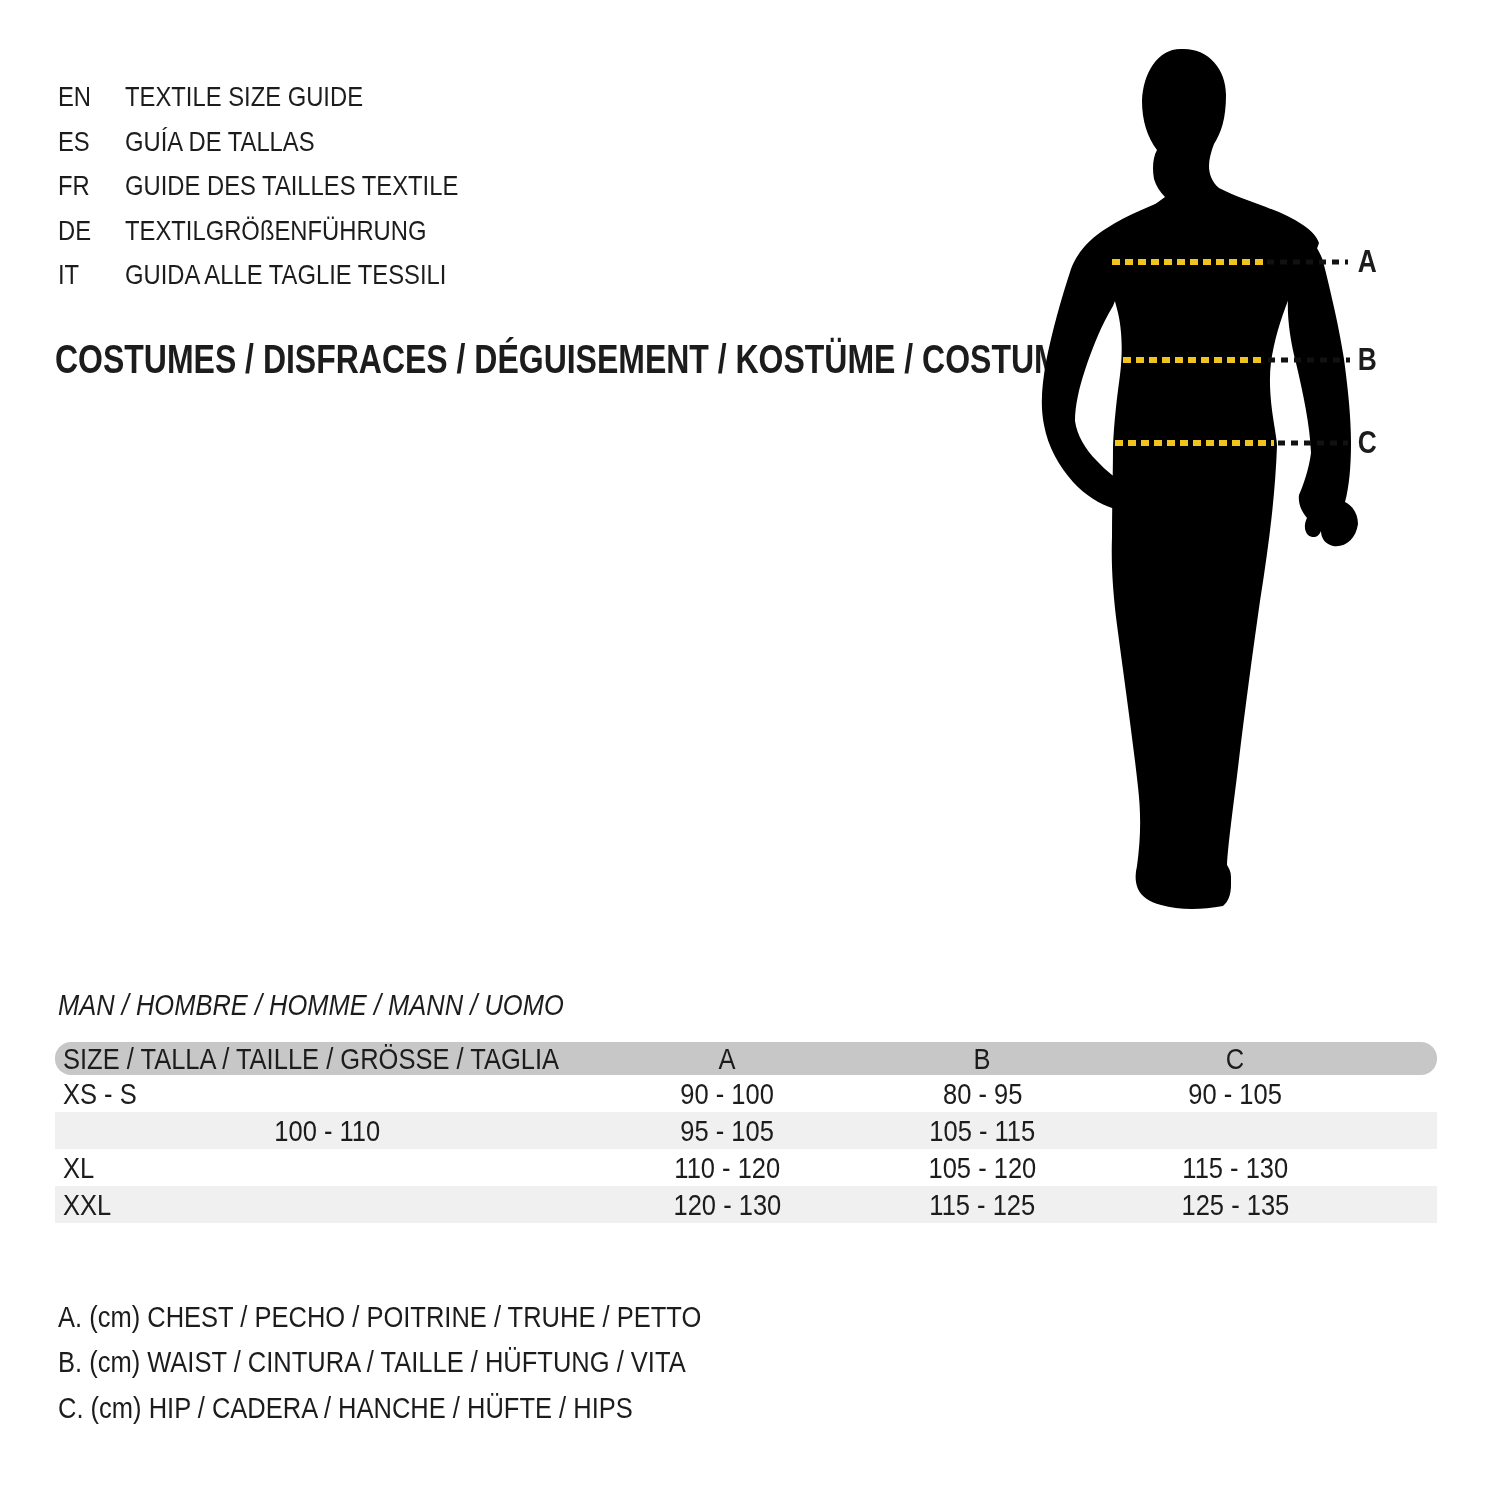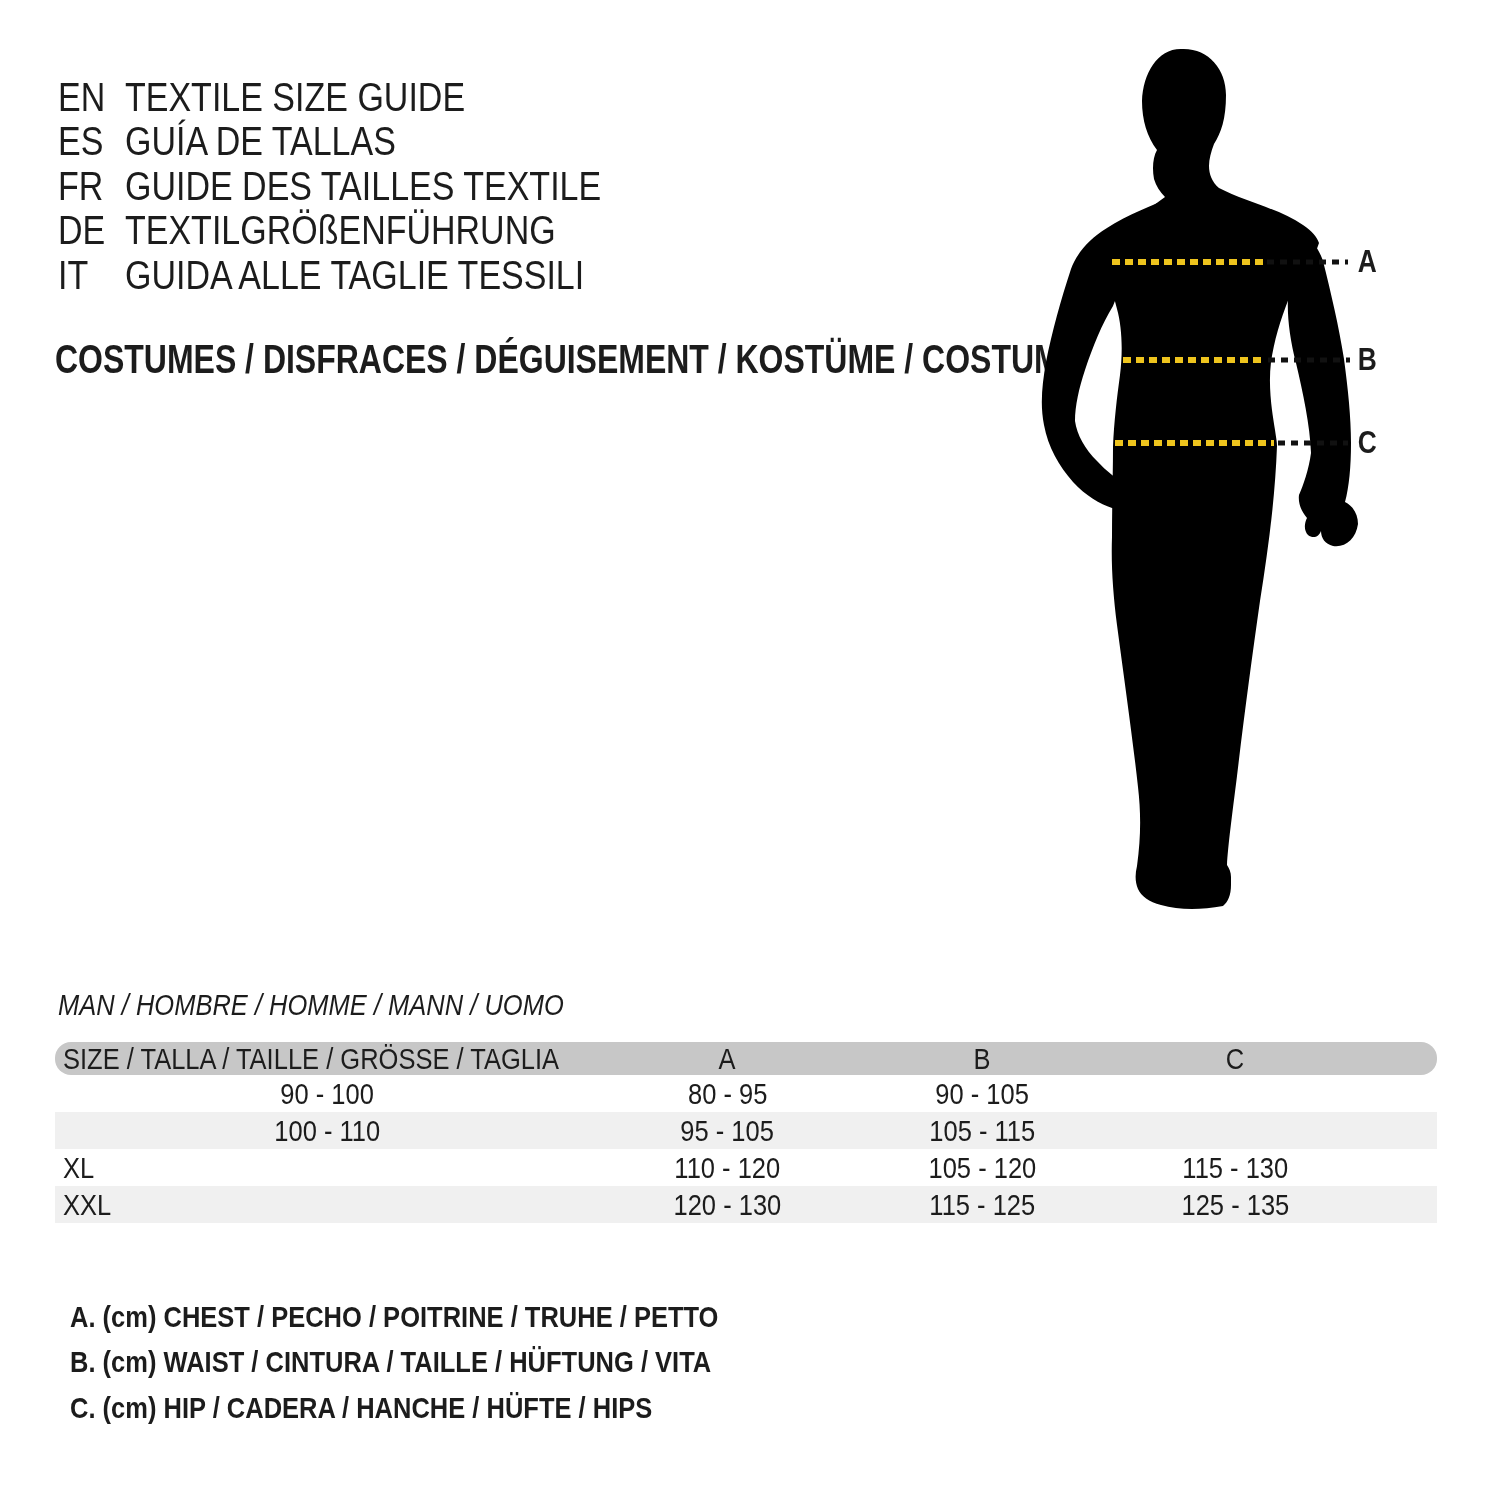--- a/index.html
+++ b/index.html
@@ -4,21 +4,21 @@
 <style>
   html,body{margin:0;padding:0;}
   body{
     width:1500px;height:1500px;position:relative;background:#ffffff;
     font-family:"Liberation Sans", sans-serif;color:#1c1c1c;overflow:hidden;
   }
   
   .condL{display:inline-block;transform:scaleX(.85);transform-origin:0 50%;white-space:nowrap;}
   .condC{display:inline-block;transform:scaleX(.85);transform-origin:50% 50%;white-space:nowrap;}
 
-  .lang-list{position:absolute;left:58px;top:75px;font-size:40px;}
+  .lang-list{position:absolute;left:58px;top:75px;font-size:28px;}
   .lang-row{display:flex;height:44.5px;align-items:center;}
   .lang-code{width:67px;flex:0 0 67px;}
 
   .category-title{
     position:absolute;left:55px;top:336px;font-size:41px;font-weight:700;line-height:46px;
   }
   .category-title .condL{transform:scaleX(.78);}
 
   .figure-wrap{position:absolute;left:1030px;top:45px;width:340px;height:910px;}
   .figure-wrap svg{display:block;width:340px;height:910px;}
@@ -33,21 +33,21 @@
   .section-title{position:absolute;left:58px;top:988px;font-size:30px;line-height:34px;font-style:italic;}
 
   .size-table{position:absolute;left:55px;top:1042px;width:1382px;font-size:30px;}
   .t-row{display:grid;grid-template-columns:545px 255px 255px 250px auto;align-items:center;}
   .t-head{height:33px;background:#c7c7c7;border-radius:16px;}
   .t-data{height:37px;}
   .t-data.alt{background:#f0f0f0;}
   .cell-size{padding-left:8px;text-align:left;}
   .cell-num{text-align:center;}
 
-  .legend{position:absolute;left:70px;top:1294px;font-size:30px;font-weight:bold;}
+  .legend{position:absolute;left:58px;top:1294px;font-size:30px;}
   .legend-row{display:flex;height:45.5px;align-items:center;}
 </style>
 </head>
 <body>
 
 <div class="lang-list">
   <div class="lang-row">
     <span class="lang-code"><span class="condL">EN</span></span>
     <span class="condL">TEXTILE SIZE GUIDE</span>
   </div>
@@ -168,20 +168,21 @@
 
 <div class="size-table">
   <div class="t-row t-head">
     <div class="cell-size"><span class="condL">SIZE / TALLA / TAILLE / GRÖSSE / TAGLIA</span></div>
     <div class="cell-num"><span class="condC">A</span></div>
     <div class="cell-num"><span class="condC">B</span></div>
     <div class="cell-num"><span class="condC">C</span></div>
     <div></div>
   </div>
   <div class="t-row t-data">
+    <div class="cell-size"><span class="condL">XS - S</span></div>
     <div class="cell-num"><span class="condC">90 - 100</span></div>
     <div class="cell-num"><span class="condC">80 - 95</span></div>
     <div class="cell-num"><span class="condC">90 - 105</span></div>
     <div></div>
   </div>
   <div class="t-row t-data alt">
     <div class="cell-num"><span class="condC">100 - 110</span></div>
     <div class="cell-num"><span class="condC">95 - 105</span></div>
     <div class="cell-num"><span class="condC">105 - 115</span></div>
     <div></div>

